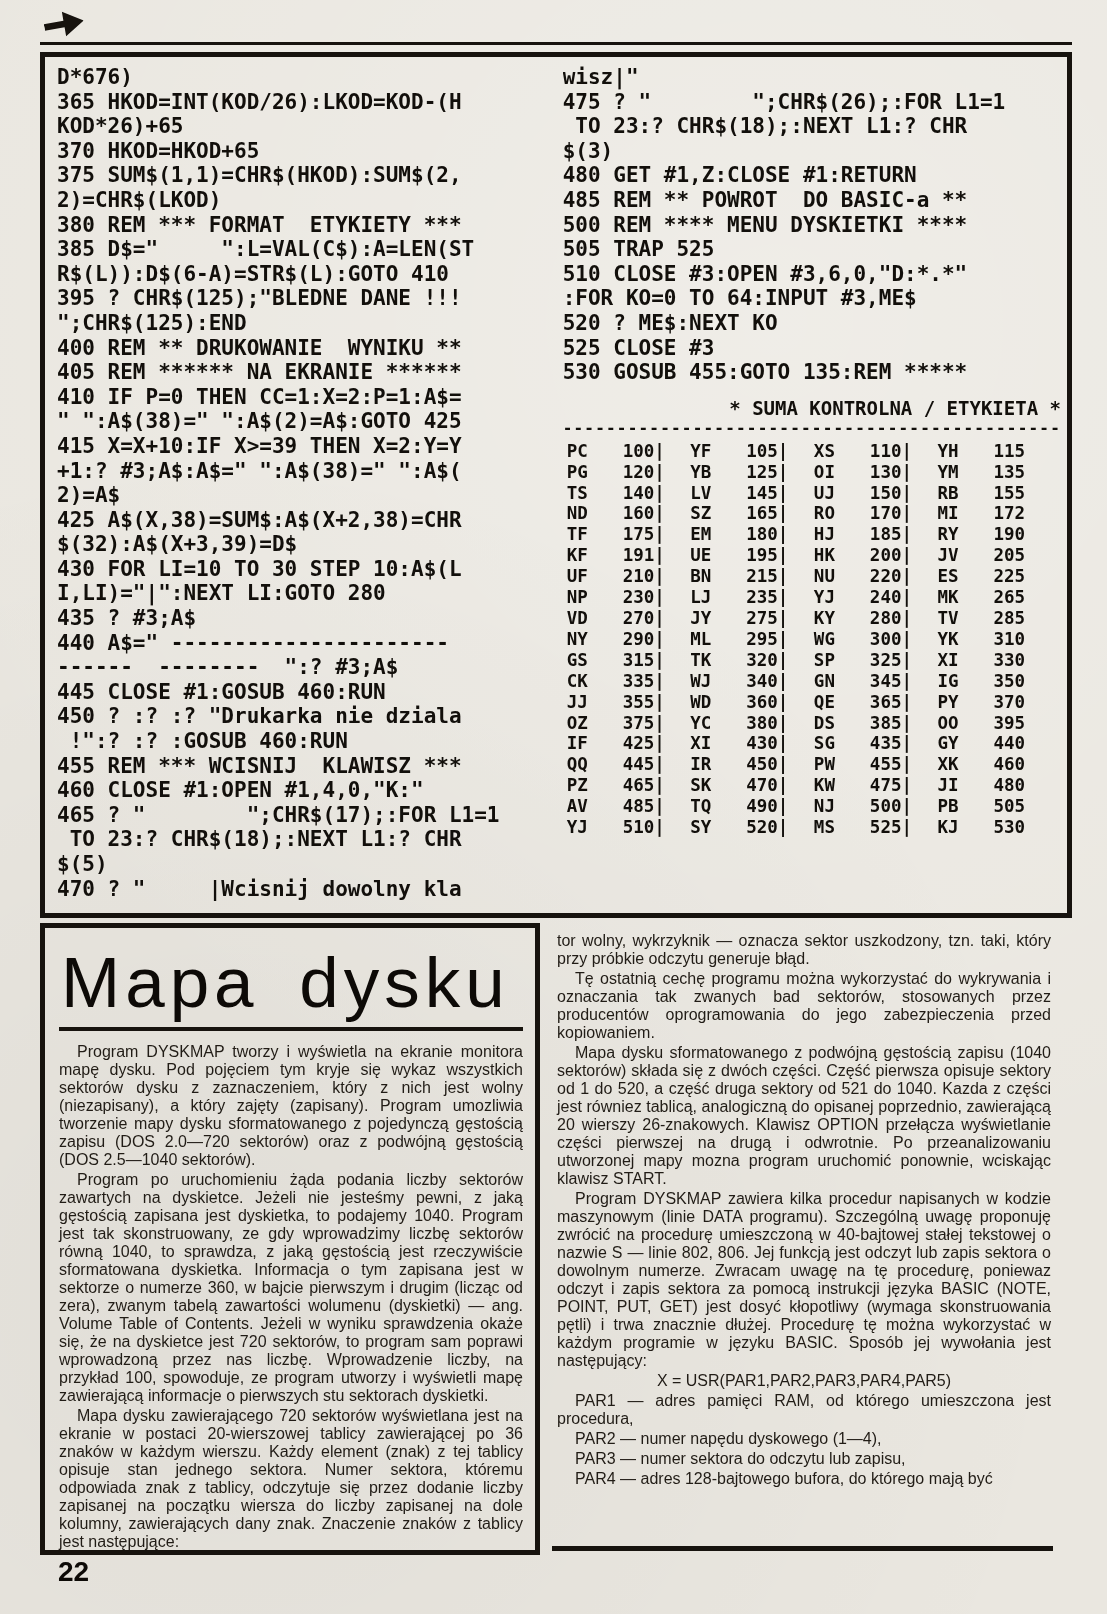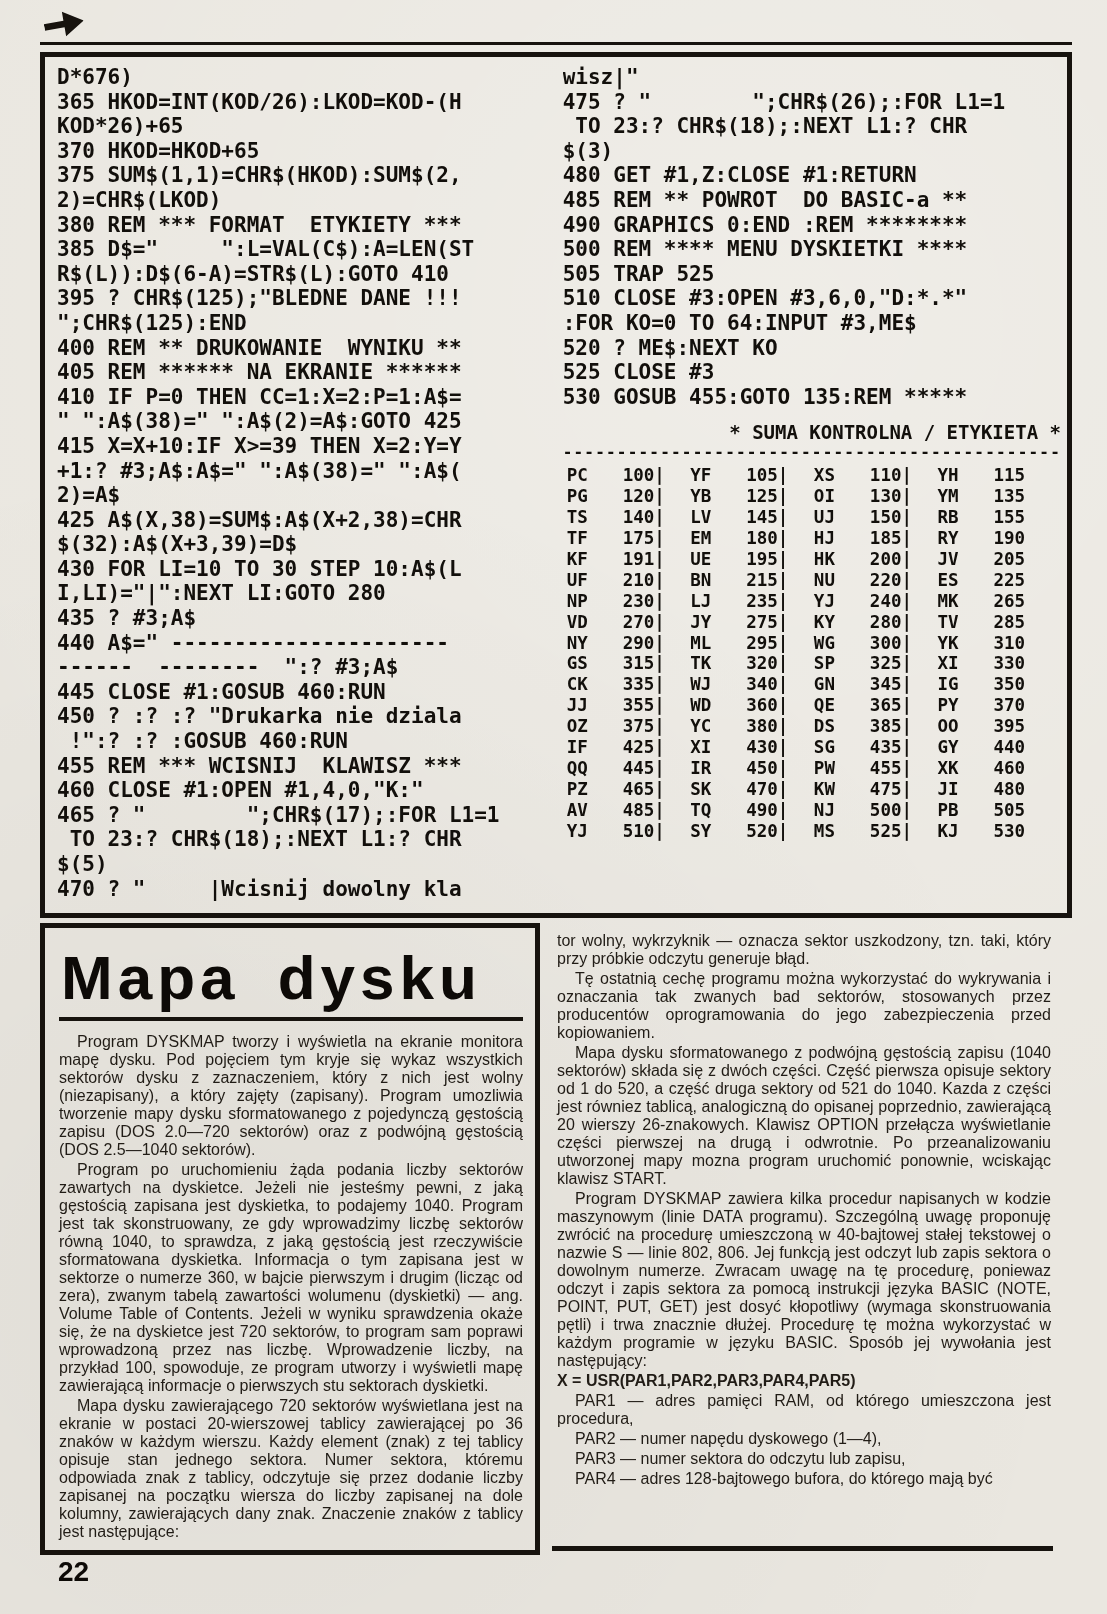--- a/index.html
+++ b/index.html
@@ -38,30 +38,30 @@
     display:flex;font-family:"DejaVu Sans Mono",monospace;font-weight:bold;
     font-size:17.5px;line-height:20.9px;color:#120f0b;padding-left:4px;
   }
   .pair{flex:1;display:flex;}
   .pair .lbl{width:56px;}
   .article-box{
     position:absolute;left:40px;top:923px;width:500px;height:632px;
     border:5px solid #17130e;box-sizing:border-box;padding:0 12px 0 14px;overflow:hidden;
   }
   .article-title{
-    font-size:62px;font-weight:bold;margin:14px 0 4px 2px;letter-spacing:5px;
+    font-size:71px;font-weight:normal;margin:14px 0 4px 2px;letter-spacing:5px;
     word-spacing:16px;color:#0d0a07;font-family:"Liberation Sans",sans-serif;
   }
   .title-rule{height:4px;background:#17130e;margin:4px 0 12px 0;}
   .para{
     font-size:16px;line-height:18px;text-align:justify;margin:0 0 2px 0;
     text-indent:18px;color:#211c16;
   }
   .para.noindent{text-indent:0;}
-  .para.center{text-align:left;text-indent:0;font-weight:bold;}
+  .para.center{text-align:center;text-indent:0;}
   .article-right{position:absolute;left:557px;top:932px;width:494px;}
   .bottom-rule{position:absolute;left:552px;top:1546px;width:501px;height:5px;background:#17130e;}
   .page-number{position:absolute;left:30px;top:1556px;font-size:28px;font-weight:bold;color:#0d0a07;margin-left:28px;}
 </style>
 </head>
 <body>
 
 <div class="page">
 
   <div class="arrow-icon"></div>
@@ -105,21 +105,20 @@
         <div class="code-line">470 ? "     |Wcisnij dowolny kla</div>
       </div>
     <div class="code-col">
       <div id="code-right">
           <div class="code-line">wisz|"</div>
           <div class="code-line">475 ? "        ";CHR$(26);:FOR L1=1</div>
           <div class="code-line"> TO 23:? CHR$(18);:NEXT L1:? CHR</div>
           <div class="code-line">$(3)</div>
           <div class="code-line">480 GET #1,Z:CLOSE #1:RETURN</div>
           <div class="code-line">485 REM ** POWROT  DO BASIC-a **</div>
-          <div class="code-line">490 GRAPHICS 0:END :REM ********</div>
           <div class="code-line">500 REM **** MENU DYSKIETKI ****</div>
           <div class="code-line">505 TRAP 525</div>
           <div class="code-line">510 CLOSE #3:OPEN #3,6,0,"D:*.*"</div>
           <div class="code-line">:FOR KO=0 TO 64:INPUT #3,ME$</div>
           <div class="code-line">520 ? ME$:NEXT KO</div>
           <div class="code-line">525 CLOSE #3</div>
           <div class="code-line">530 GOSUB 455:GOTO 135:REM *****</div>
         </div>
       <div class="tbl-title">* SUMA KONTROLNA / ETYKIETA *</div>
       <div class="tbl-sep">----------------------------------------------</div>
@@ -169,20 +168,38 @@
               <span class="lbl">LV</span>
               <span class="val">145|</span>
             </span>
             <span class="pair">
               <span class="lbl">UJ</span>
               <span class="val">150|</span>
             </span>
             <span class="pair">
               <span class="lbl">RB</span>
               <span class="val">155</span>
+            </span>
+          </div>
+          <div class="tbl-row">
+            <span class="pair">
+              <span class="lbl">ND</span>
+              <span class="val">160|</span>
+            </span>
+            <span class="pair">
+              <span class="lbl">SZ</span>
+              <span class="val">165|</span>
+            </span>
+            <span class="pair">
+              <span class="lbl">RO</span>
+              <span class="val">170|</span>
+            </span>
+            <span class="pair">
+              <span class="lbl">MI</span>
+              <span class="val">172</span>
             </span>
           </div>
           <div class="tbl-row">
             <span class="pair">
               <span class="lbl">TF</span>
               <span class="val">175|</span>
             </span>
             <span class="pair">
               <span class="lbl">EM</span>
               <span class="val">180|</span>

